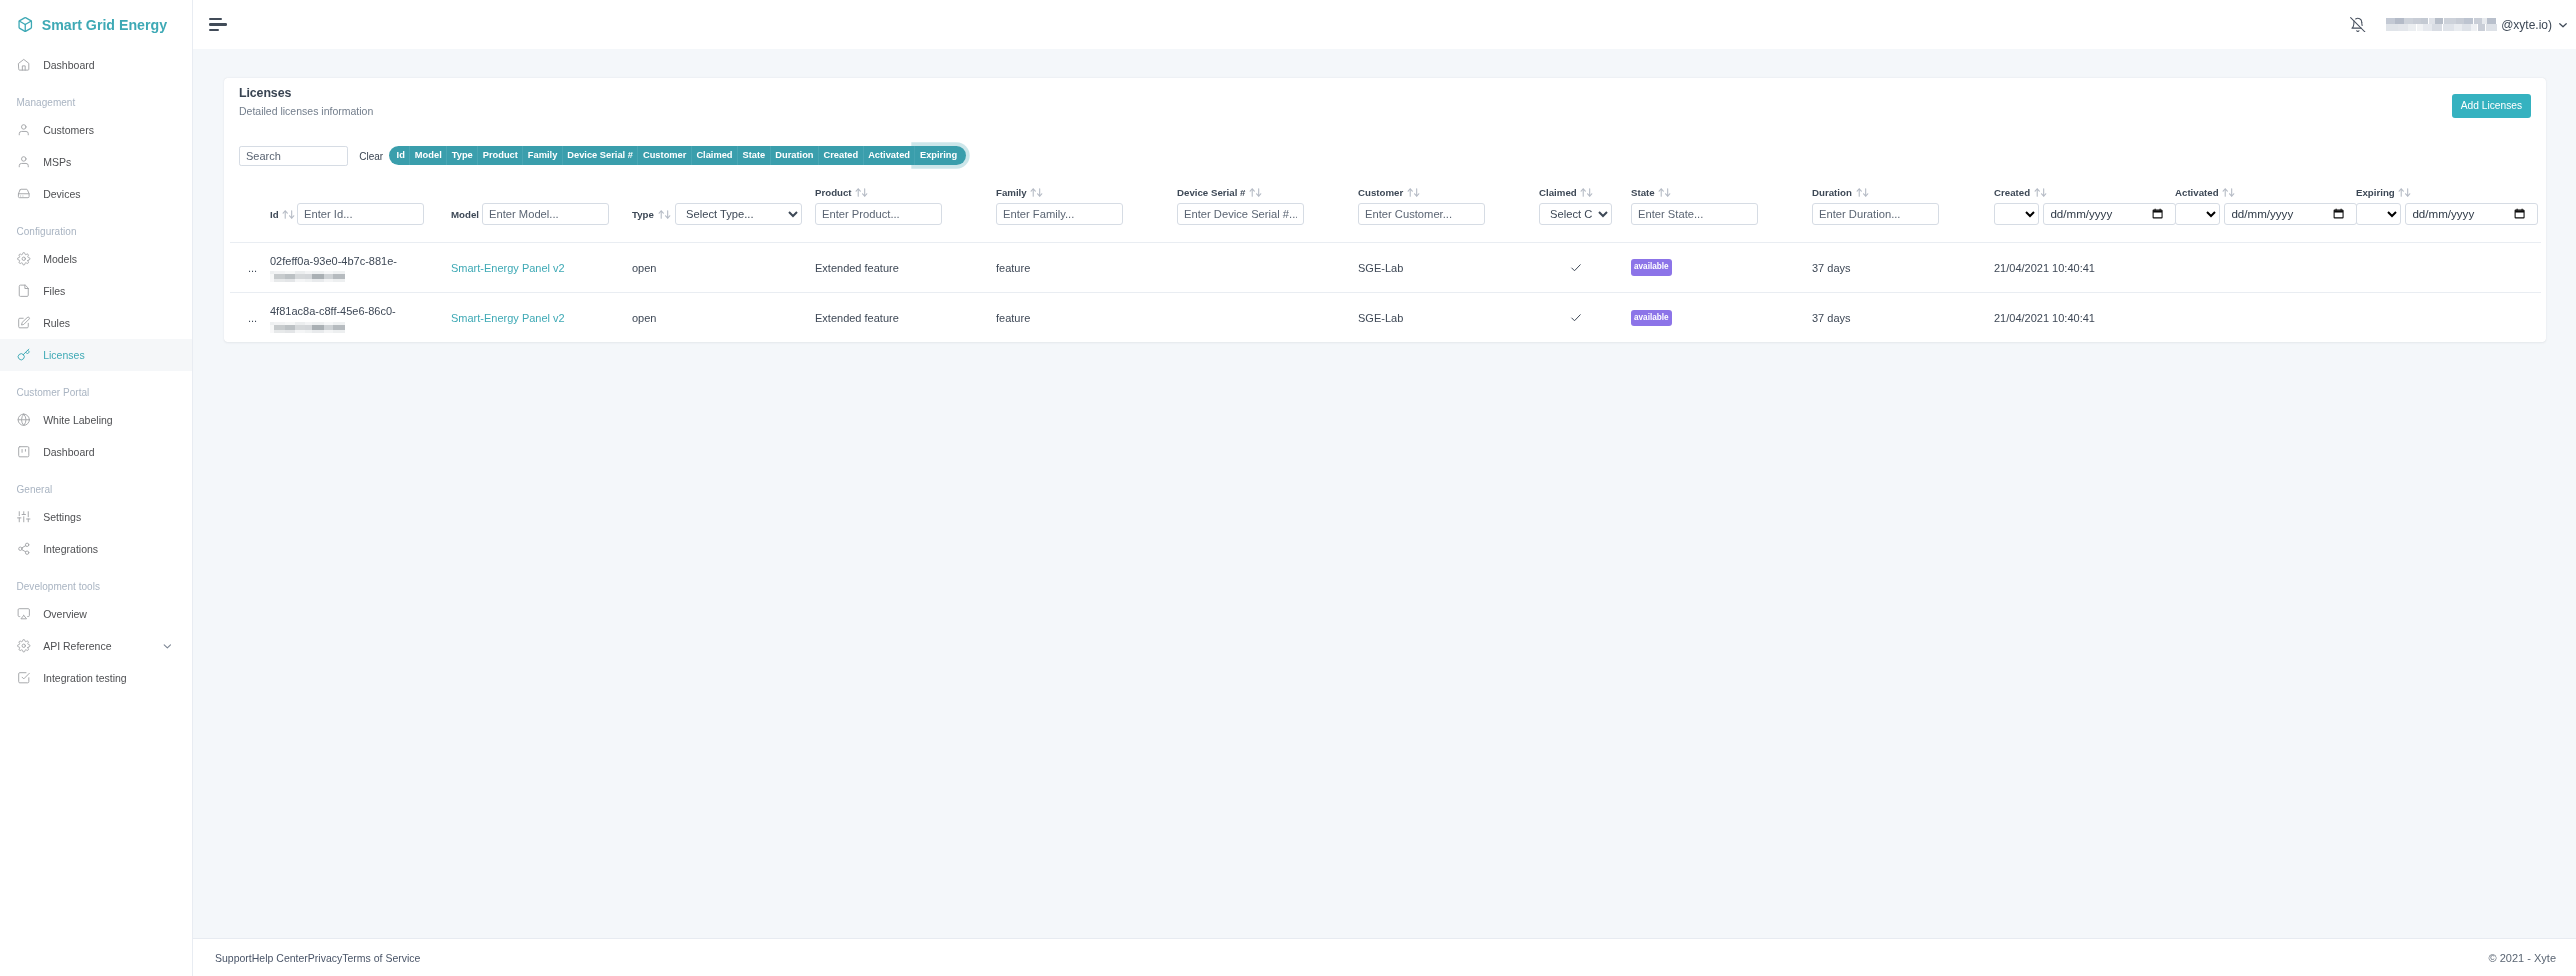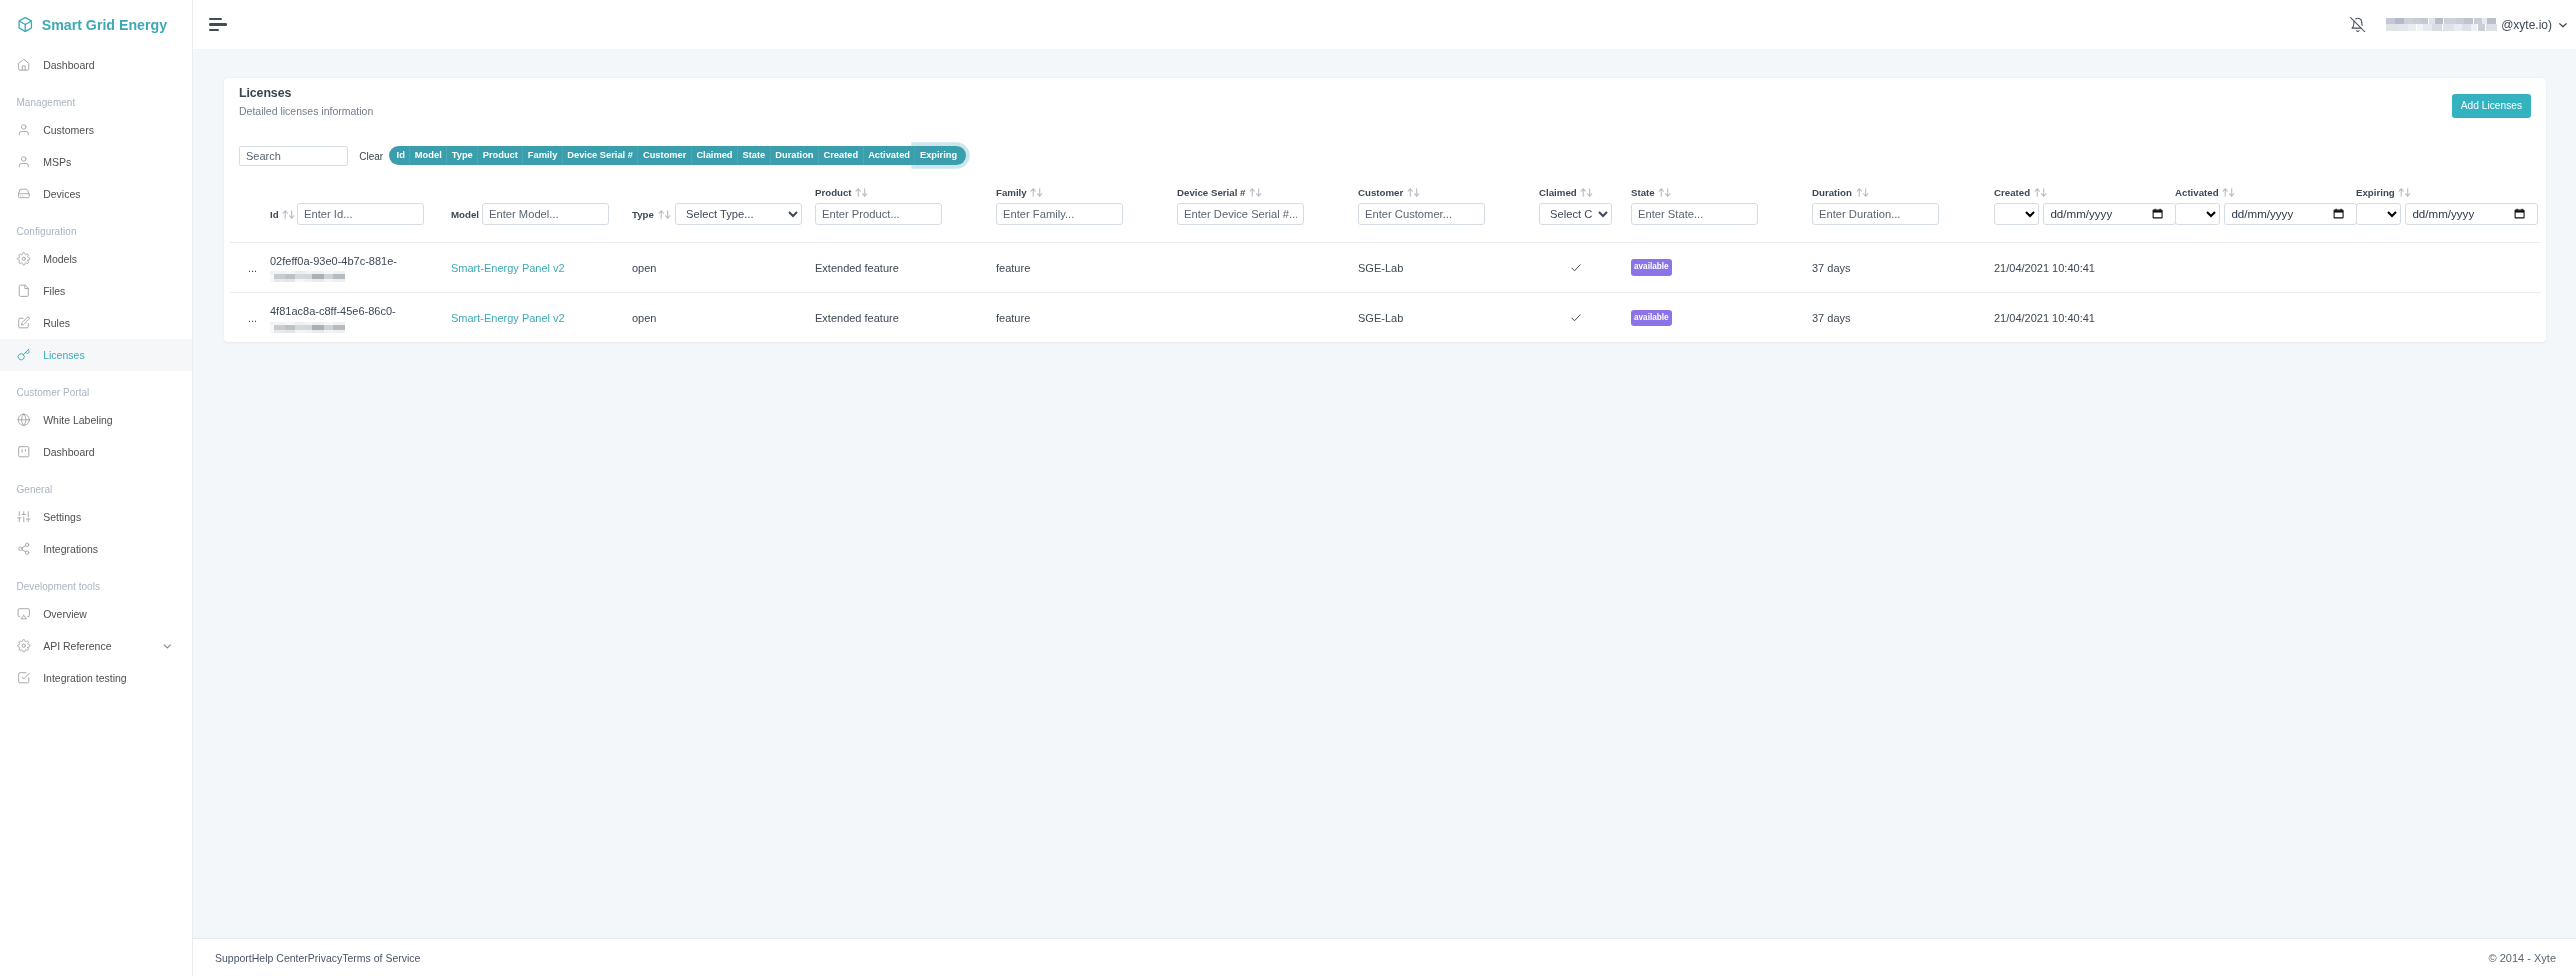--- a/index.html
+++ b/index.html
@@ -751,17 +751,17 @@
       </table>
     </section>
   </main>
   <footer class="footer" data-name="footer">
     <div class="footer-links" data-name="footer-links">
       <a href="#" data-name="footer-link-support">Support</a>
       <a href="#" data-name="footer-link-help-center">Help Center</a>
       <a href="#" data-name="footer-link-privacy">Privacy</a>
       <a href="#" data-name="footer-link-terms-of-service">Terms of Service</a>
     </div>
-    <div class="copyright" data-name="copyright">© 2014 - Xyte</div>
+    <div class="copyright" data-name="copyright">© 2021 - Xyte</div>
   </footer>
 </div>
 </div>
 
 
 </body></html>

